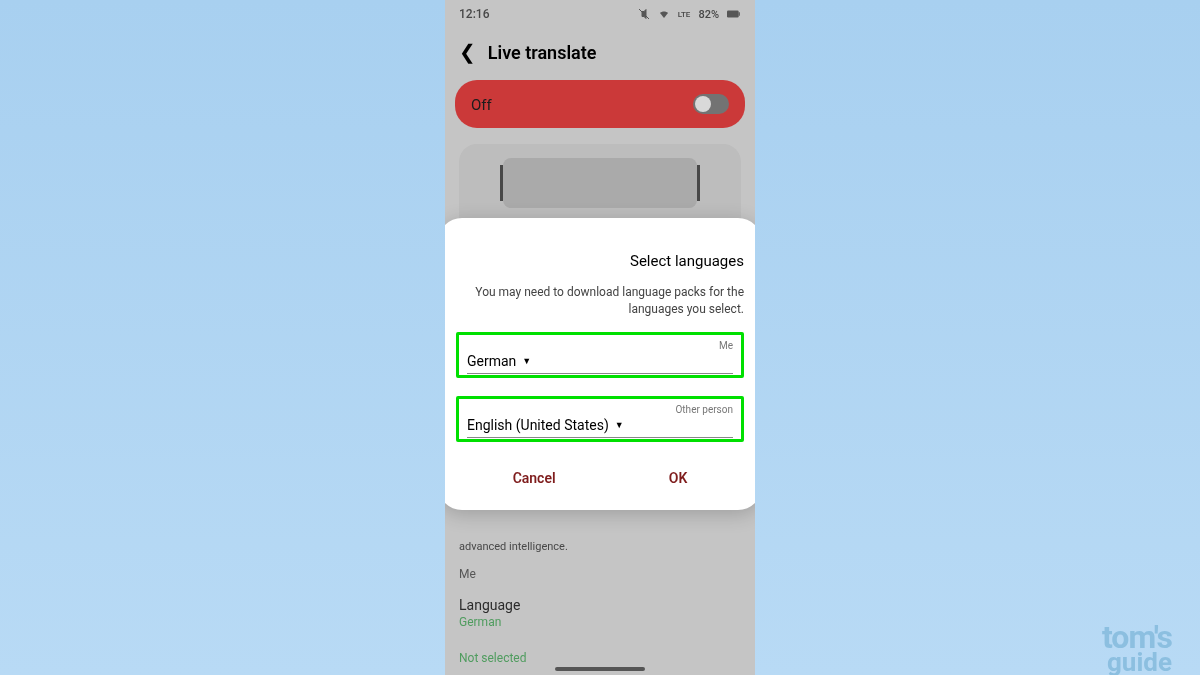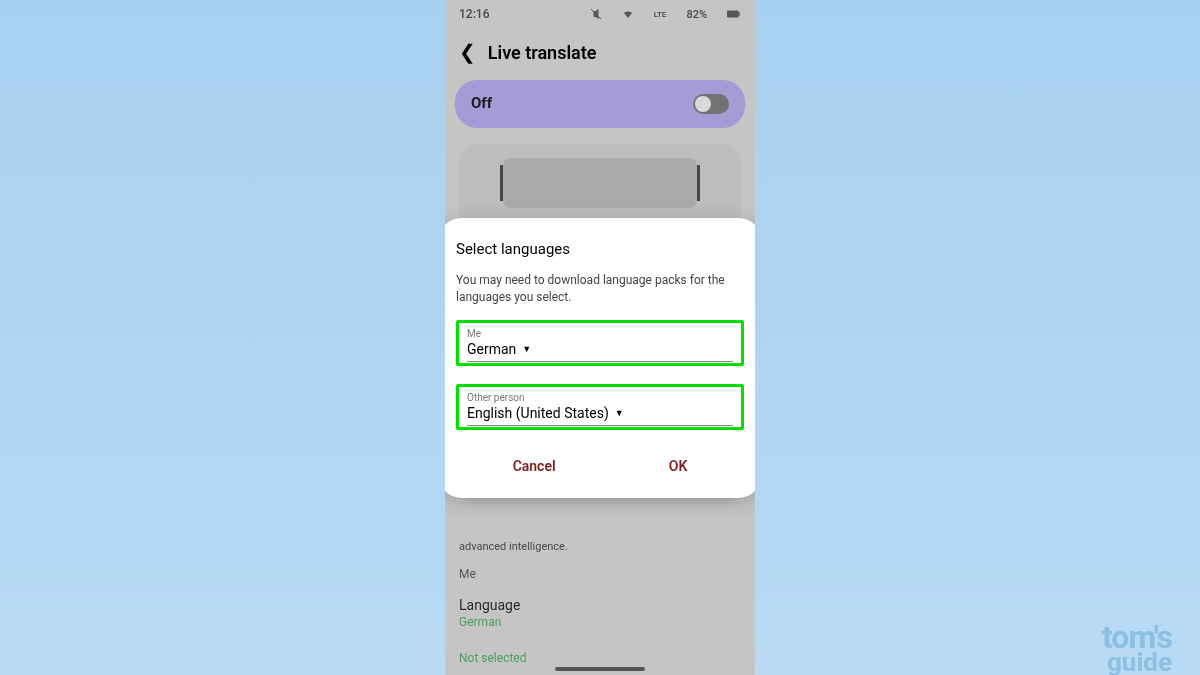--- a/index.html
+++ b/index.html
@@ -27,21 +27,21 @@
       align-items: center;
       padding: 0 14px;
       font-size: 12px;
       font-weight: 500;
       color: #555;
       text-align: center;
     }
     .status-right {
       display: flex;
       align-items: center;
-      gap: 20px;
+      gap: 8px;
       font-size: 11px;
     }
     .status-right svg { width: 12px; height: 12px; }
     .header {
       display: flex;
       align-items: center;
       padding: 12px 14px 16px;
       gap: 12px;
     }
     .back-arrow {
@@ -50,26 +50,25 @@
       cursor: pointer;
     }
     .header-title {
       font-size: 18px;
       font-weight: 600;
       color: #000;
     }
     .toggle-row {
       margin: 0 10px;
       padding: 14px 16px;
-      background: #c4b5fd;
+      background: #ef4444;
       border-radius: 22px;
       display: flex;
       justify-content: space-between;
-      align-items: flex-start;
-      font-weight: bold;
+      align-items: flex-end;
     }
     .toggle-label {
       font-size: 15px;
       color: #222;
     }
     .toggle-switch {
       width: 36px;
       height: 20px;
       background: #888;
       border-radius: 10px;
@@ -139,23 +138,24 @@
       margin-top: 2px;
     }
     .dialog {
       position: absolute;
       left: 50%;
       top: 218px;
       transform: translateX(-50%);
       width: 324px;
       background: #fff;
       border-radius: 24px;
-      padding: 22px 18px 14px;
+      padding: 34px 18px 14px;
       box-shadow: 0 4px 20px rgba(0,0,0,0.2);
       z-index: 10;
+      text-align: right;
     }
     .dialog-title {
       font-size: 15px;
       font-weight: 400;
       color: #000;
       margin-bottom: 14px;
     }
     .dialog-desc {
       font-size: 12px;
       color: #444;

